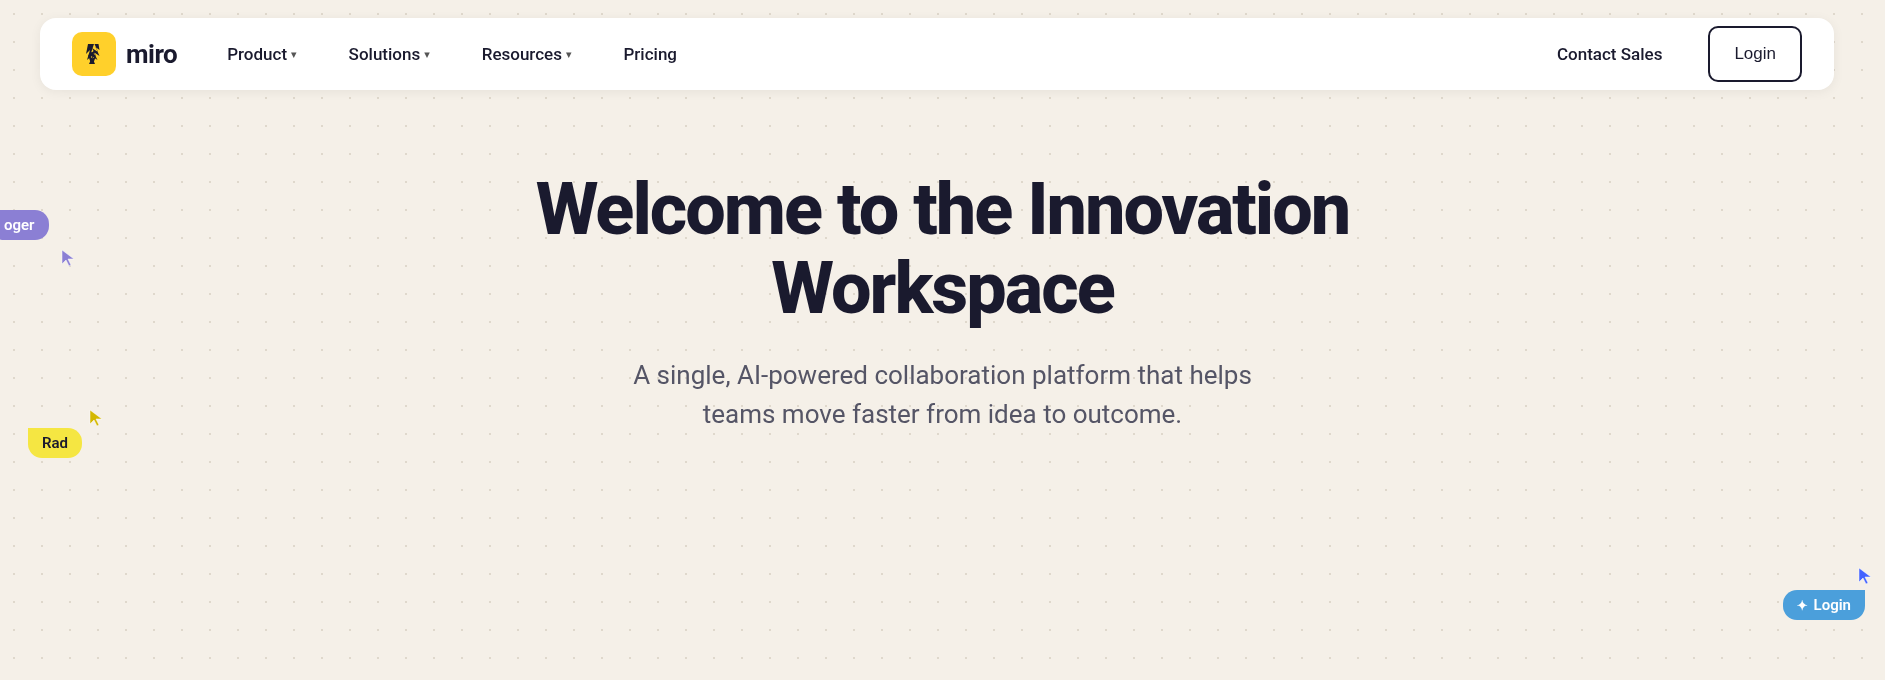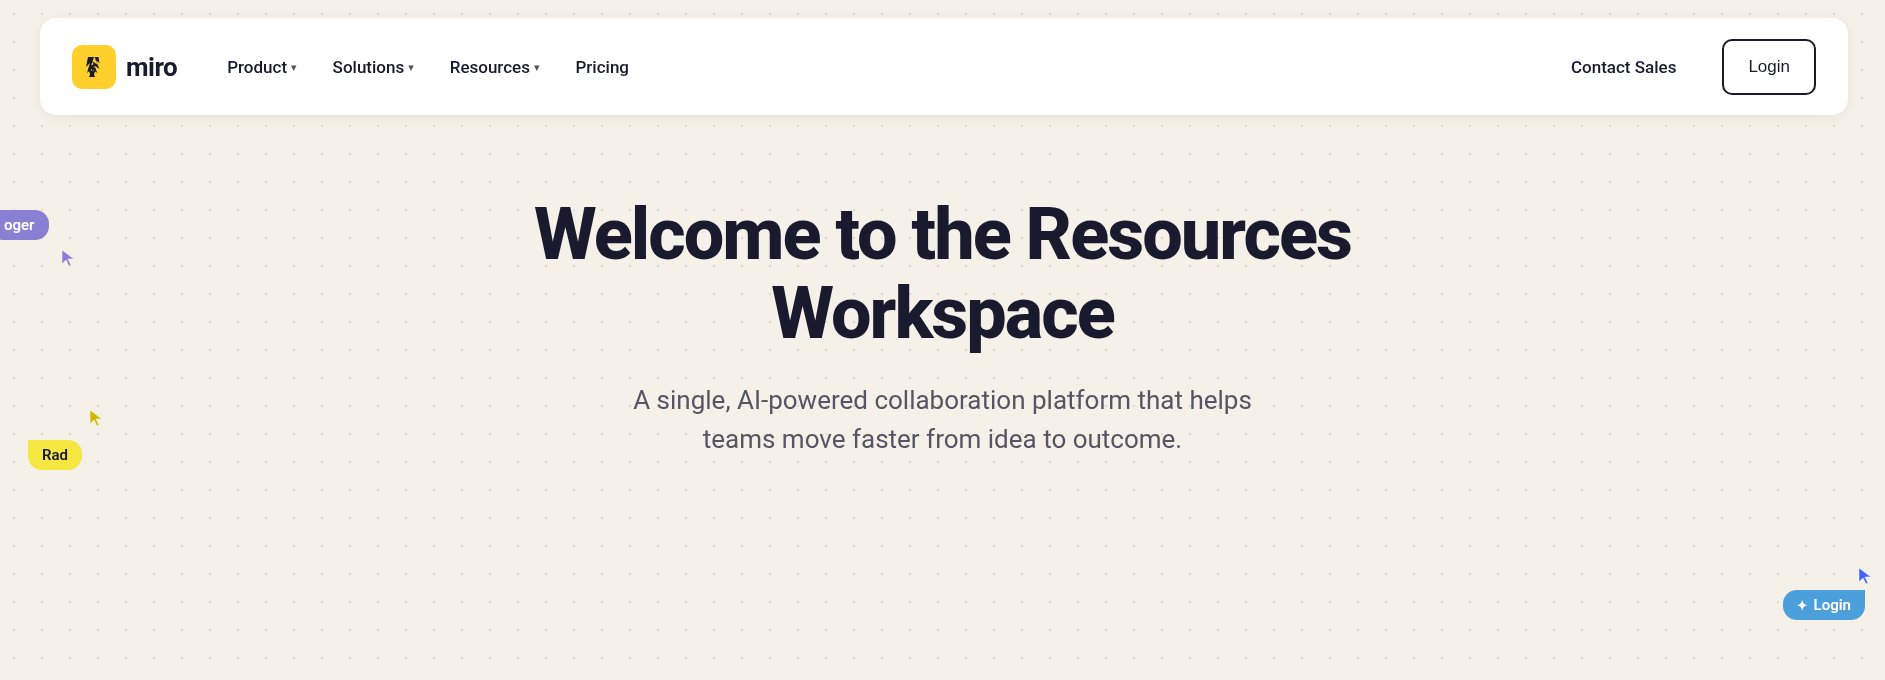--- a/index.html
+++ b/index.html
@@ -29,25 +29,25 @@
       background-size: 28px 28px;
       opacity: 0.5;
       pointer-events: none;
       z-index: 0;
     }
 
     
     .navbar {
       position: relative;
       z-index: 10;
-      margin: 18px 37px 0 40px;
+      margin: 18px 51px 0 40px;
       background: #ffffff;
       border-radius: 16px;
       padding: 0 32px;
-      height: 97px;
+      height: 72px;
       display: flex;
       align-items: center;
       justify-content: space-between;
       box-shadow: 0 2px 12px rgba(0,0,0,0.06);
     }
 
     .navbar-left {
       display: flex;
       align-items: center;
       gap: 36px;
@@ -77,21 +77,21 @@
     .logo-text {
       font-size: 26px;
       font-weight: 700;
       color: #1a1a2e;
       letter-spacing: -0.5px;
     }
 
     .nav-links {
       display: flex;
       align-items: flex-start;
-      gap: 8px;
+      gap: 24px;
     }
 
     .nav-item {
       display: flex;
       align-items: center;
       gap: 4px;
       padding: 8px 14px;
       border-radius: 8px;
       cursor: pointer;
       font-size: 17px;
@@ -211,21 +211,21 @@
     }
 
     .cursor-label-roger {
       top: 210px;
       left: -10px;
       background: #8B7FD4;
       border-radius: 0 14px 14px 14px;
     }
 
     .cursor-label-rad {
-      top: 440px;
+      top: 428px;
       left: 28px;
       background: #F5E642;
       color: #1a1a2e;
       border-radius: 0 14px 14px 14px;
     }
 
     .cursor-label-miro {
       bottom: 60px;
       right: 20px;
       background: #4B9FDB;
@@ -318,15 +318,15 @@
   </svg>
 </div>
 
 <div class="cursor-arrow-miro">
   <svg width="20" height="20" viewBox="0 0 20 20">
     <polygon points="2,2 2,16 6,12 9,18 11,17 8,11 14,11" fill="#4262FF" stroke="#fff" stroke-width="0.5"></polygon>
   </svg>
 </div>
 
 <section class="hero">
-  <h1 class="hero-title">Welcome to the Resources Workspace</h1>
+  <h1 class="hero-title">Welcome to the Innovation Workspace</h1>
   <p class="hero-subtitle">A single, AI-powered collaboration platform that helps teams move faster from idea to outcome.</p>
 </section>
 
 </body></html>

